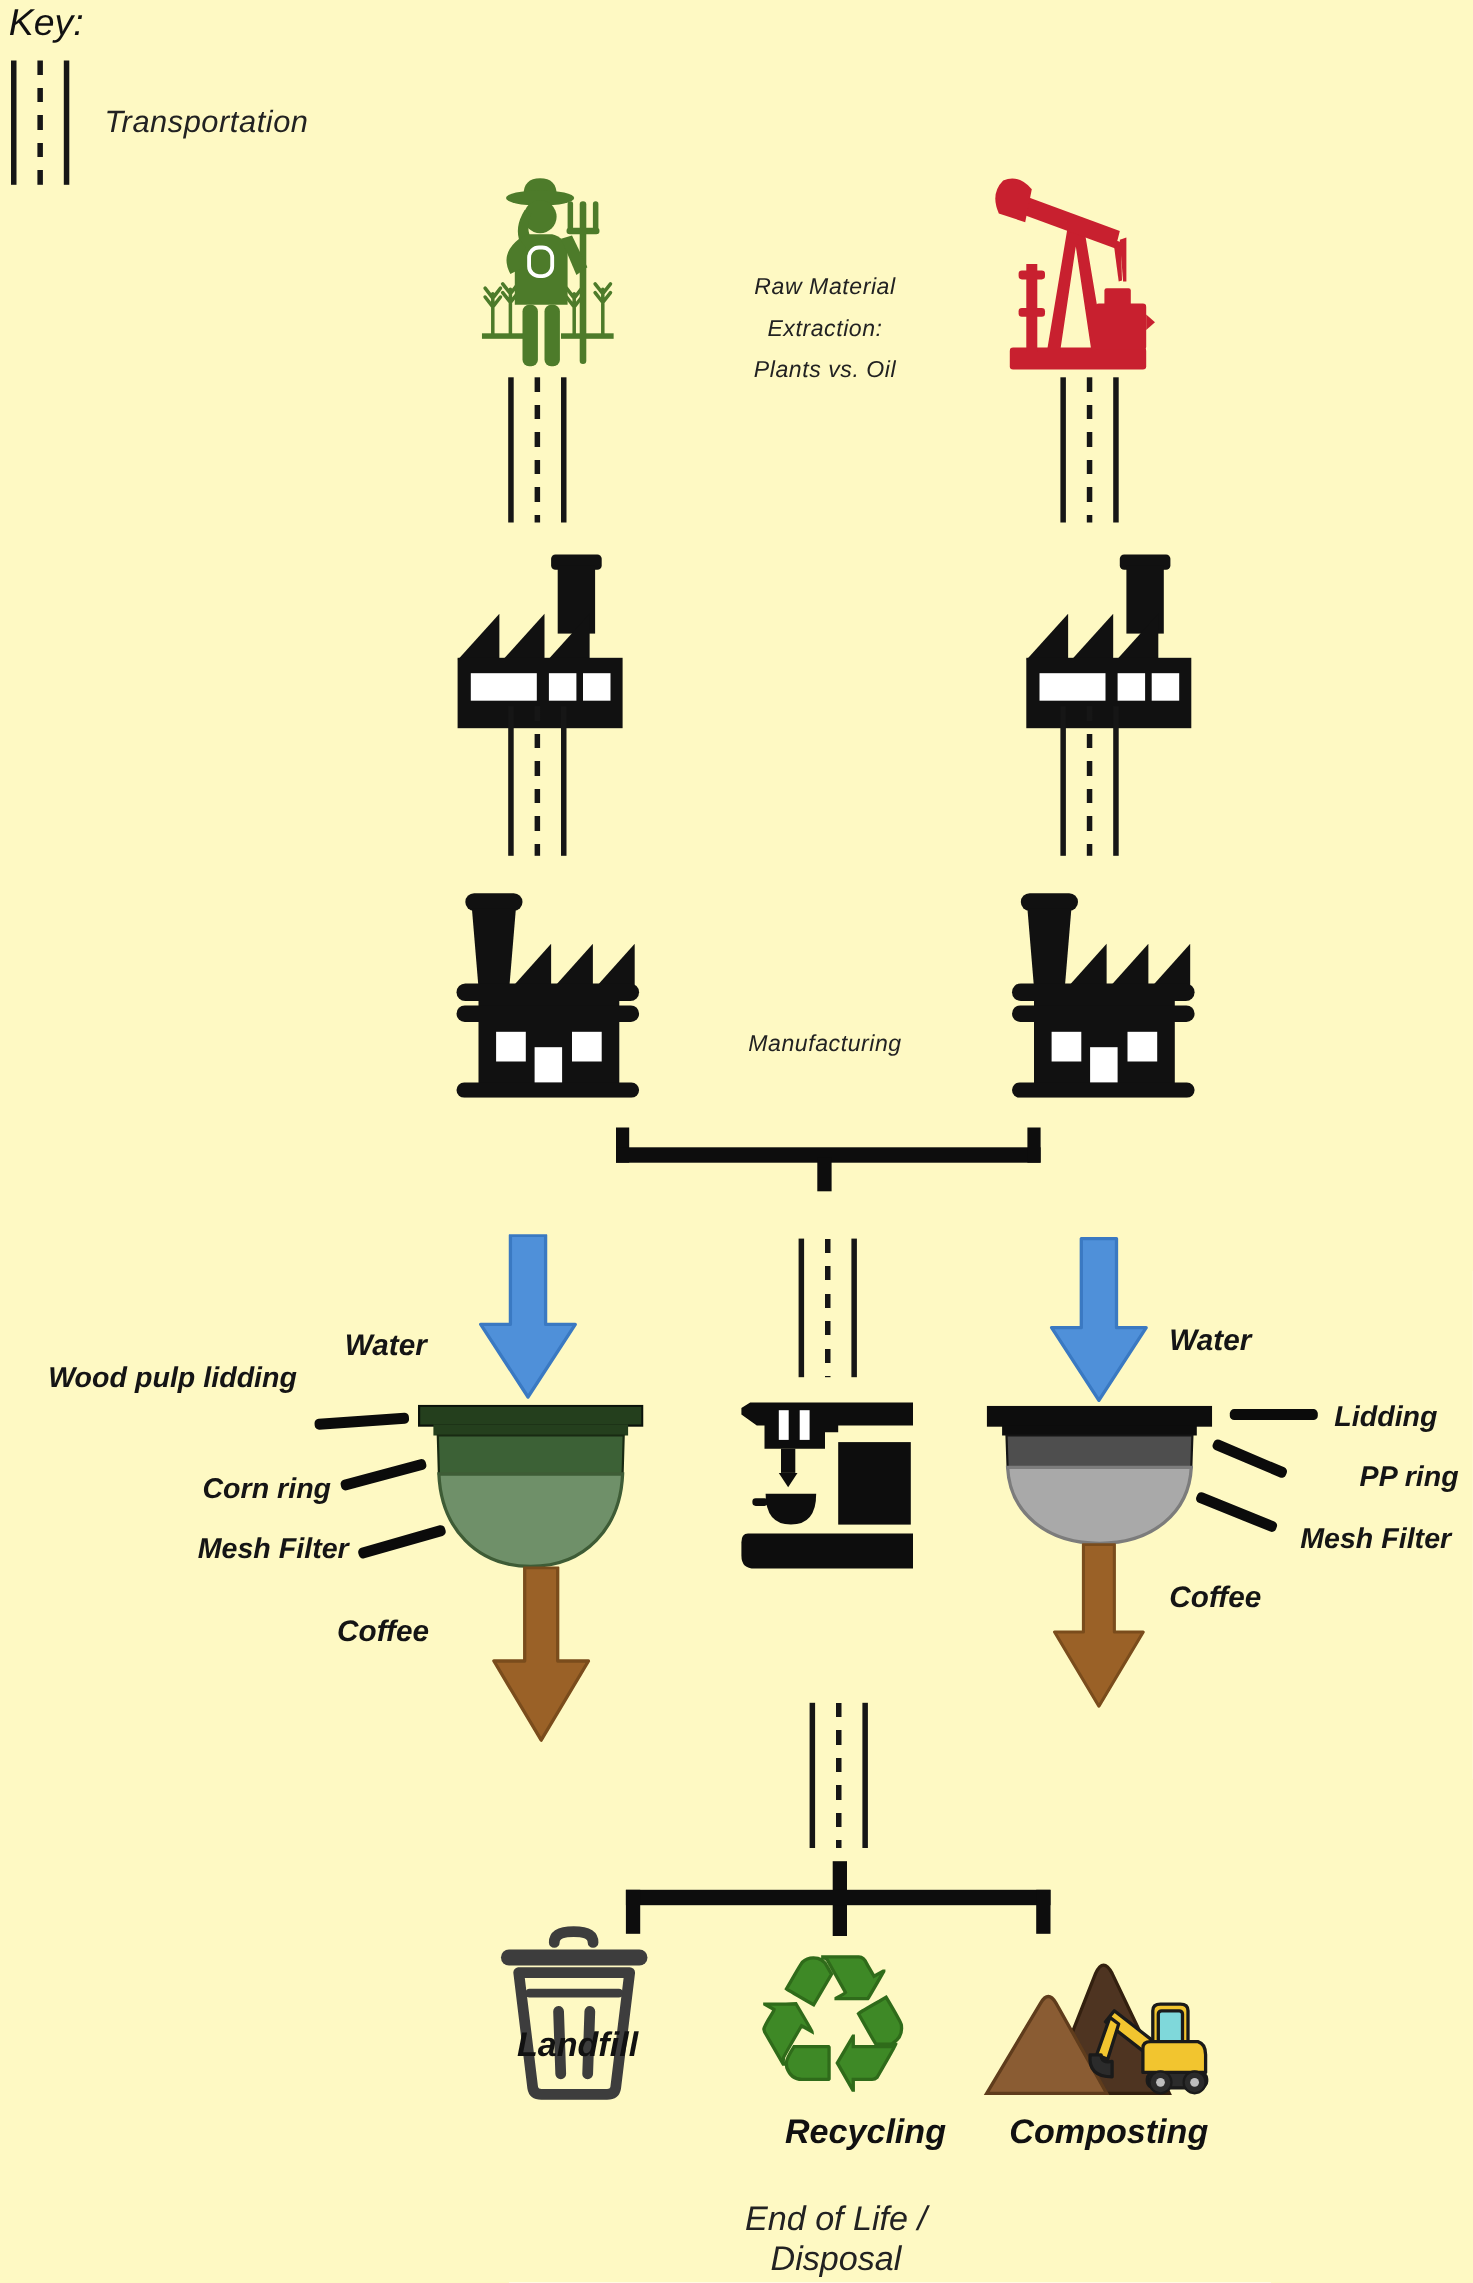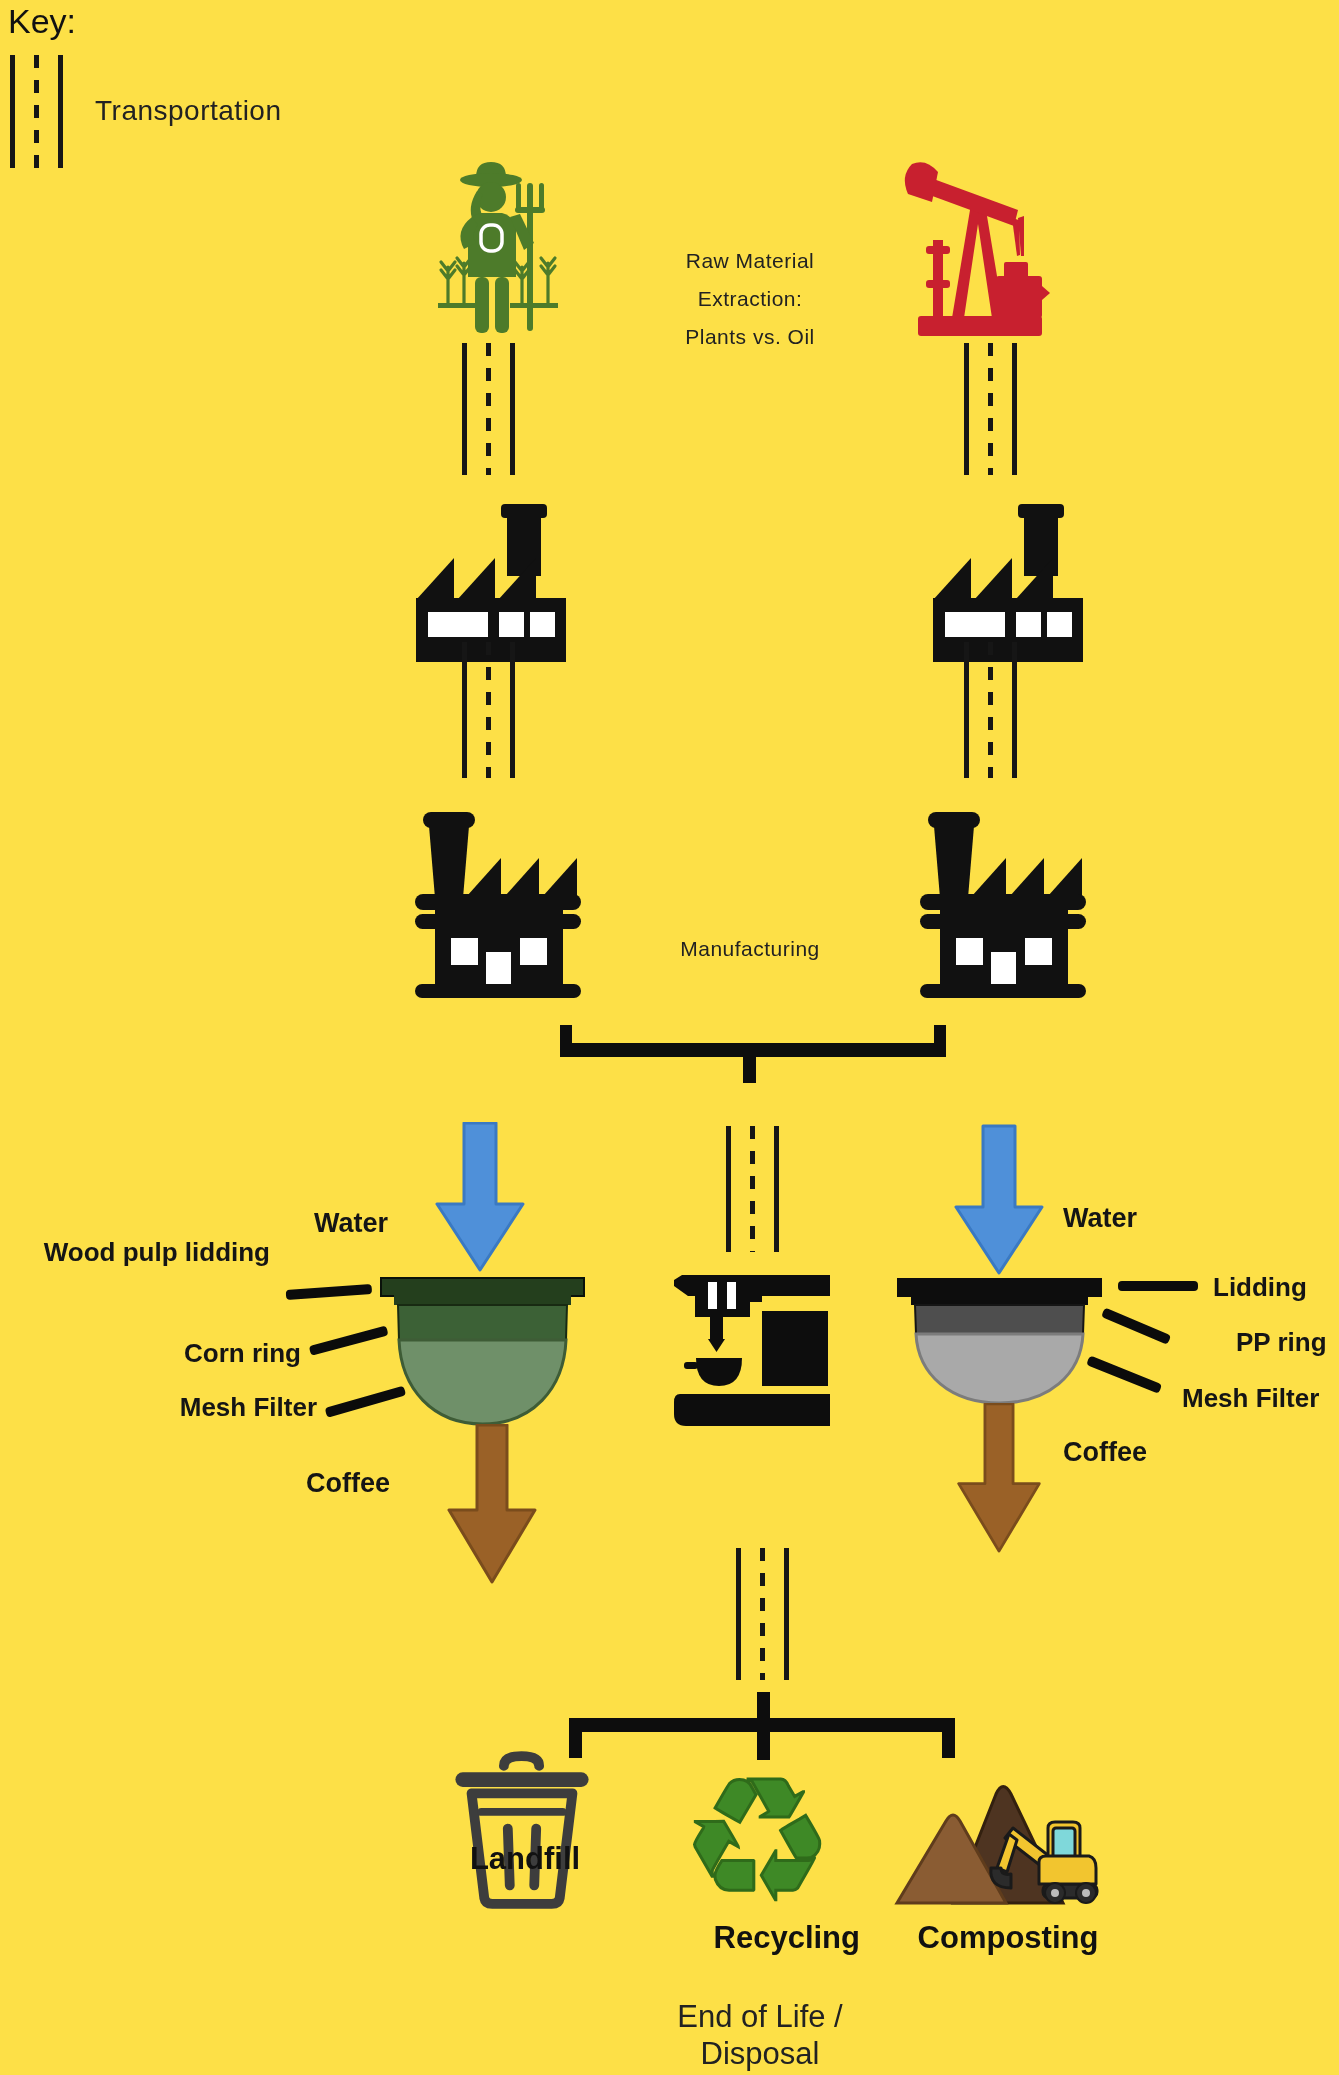--- a/index.html
+++ b/index.html
@@ -1,17 +1,17 @@
 <!DOCTYPE html>
 <html><head>
 <meta charset="utf-8">
 <style>
   html,body{margin:0;padding:0;background:#ffffff;}
   body{font-family:"Liberation Sans", sans-serif;color:#1d1d1d;}
-  #canvas{position:relative;width:1339px;height:2075px;background:#fde047;overflow:hidden;}
+  #canvas{position:relative;width:1339px;height:2075px;background:#fef9c3;overflow:hidden;font-style:italic;}
   .abs{position:absolute;}
   .stage-label{position:absolute;text-align:center;font-size:21px;line-height:38px;color:#222;letter-spacing:.5px;}
   .pod-label{position:absolute;font-size:26px;font-weight:700;color:#151515;white-space:nowrap;}
   .flow-label{position:absolute;font-size:27px;font-weight:700;color:#151515;white-space:nowrap;}
   .bin-label{position:absolute;font-size:31px;font-weight:700;color:#111;text-align:center;}
   .transport{position:absolute;display:flex;gap:19px;}
   .tline{width:5px;height:100%;}
   .tline.solid{background:#161616;}
   .tline.dashed{background:repeating-linear-gradient(to bottom,#161616 0 13px,transparent 13px 25px);}
   .bracket{position:absolute;background:#0d0d0d;}

